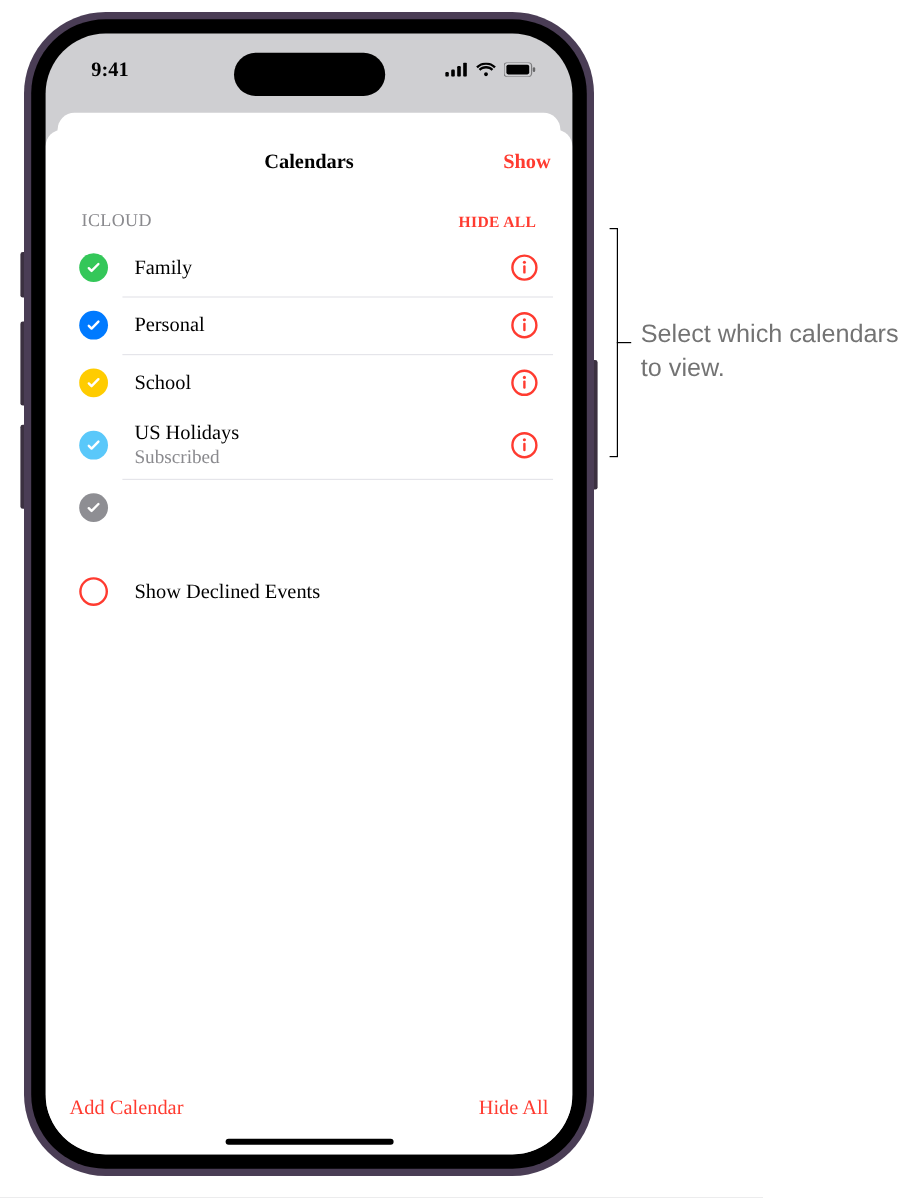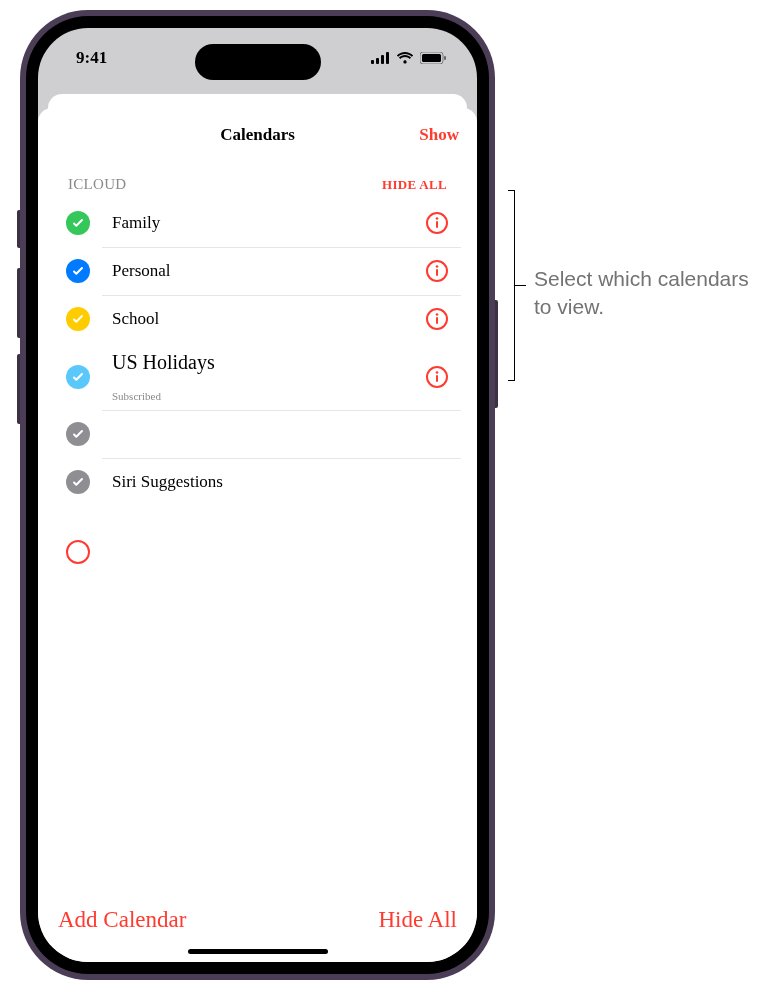--- a/index.html
+++ b/index.html
@@ -122,37 +122,37 @@
     left:48px; right:0; top:0;
     height:1px; background:#e5e5ea;
   }
   .check-circle {
     width:24px; height:24px; border-radius:50%;
     display:flex; align-items:center; justify-content:center;
     flex-shrink:0;
   }
   .check-circle svg { display:block; }
   .row-label { flex:1; font-size:17px; color:#000; display:flex; align-items:center; gap:8px; }
-  .row-sub { display:block; font-size:11px; color:#8a8a8e; margin-top:16px; }
+  .row-sub { display:block; font-size:16px; color:#8a8a8e; margin-top:2px; }
   .row-labelwrap { flex:1; }
-  .row-labelwrap .row-main { font-size:20px; color:#000; display:flex; align-items:center; gap:8px;}
+  .row-labelwrap .row-main { font-size:17px; color:#000; display:flex; align-items:center; gap:8px;}
   .info-btn {
     width:24px; height:24px; flex-shrink:0; cursor:pointer;
     color:#ff3b30;
   }
   .gift-icon { color:#ff3b30; }
   .empty-circle {
     width:24px; height:24px; border:2px solid #ff3b30; border-radius:50%;
     flex-shrink:0;
   }
   .sheet-footer {
     display:flex; justify-content:space-between; align-items:center;
     padding: 14px 20px 10px 20px;
   }
-  .footer-link { font-size:23px; color:#ff3b30; cursor:pointer;margin-top:41px; }
+  .footer-link { font-size:17px; color:#ff3b30; cursor:pointer;margin-top:41px; }
   .home-indicator {
     width:140px; height:5px; background:#000; border-radius:3px;
     margin: 6px auto 8px auto;
   }
 
   
   .callout {
     position:absolute;
     left: 508px;
     top: 185px;
@@ -301,34 +301,27 @@
             </div>
 
             <div class="row">
               <span class="check-circle" style="background:#8e8e93">
                 <svg width="14" height="14" viewBox="0 0 14 14">
                     <path d="M3 7.5l2.3 2.3L11 4" stroke="#fff" stroke-width="2" fill="none" stroke-linecap="round" stroke-linejoin="round"></path>
                   </svg>
               </span>
             </div>
 
-            <div class="row">
-              <span class="check-circle" style="background:#8e8e93">
-                <svg width="14" height="14" viewBox="0 0 14 14">
-                    <path d="M3 7.5l2.3 2.3L11 4" stroke="#fff" stroke-width="2" fill="none" stroke-linecap="round" stroke-linejoin="round"></path>
-                  </svg>
-              </span>
-              <span class="row-label">Siri Suggestions</span>
-            </div>
           </div>
 
           <div style="height:22px"></div>
           <div class="group">
             <div class="row">
               <span class="empty-circle"></span>
+              <span class="row-label">Show Declined Events</span>
             </div>
           </div>
 
         </div>
 
         <div class="sheet-footer">
           <span class="footer-link">Add Calendar</span>
           <span class="footer-link">Hide All</span>
         </div>
         <div class="home-indicator"></div>

